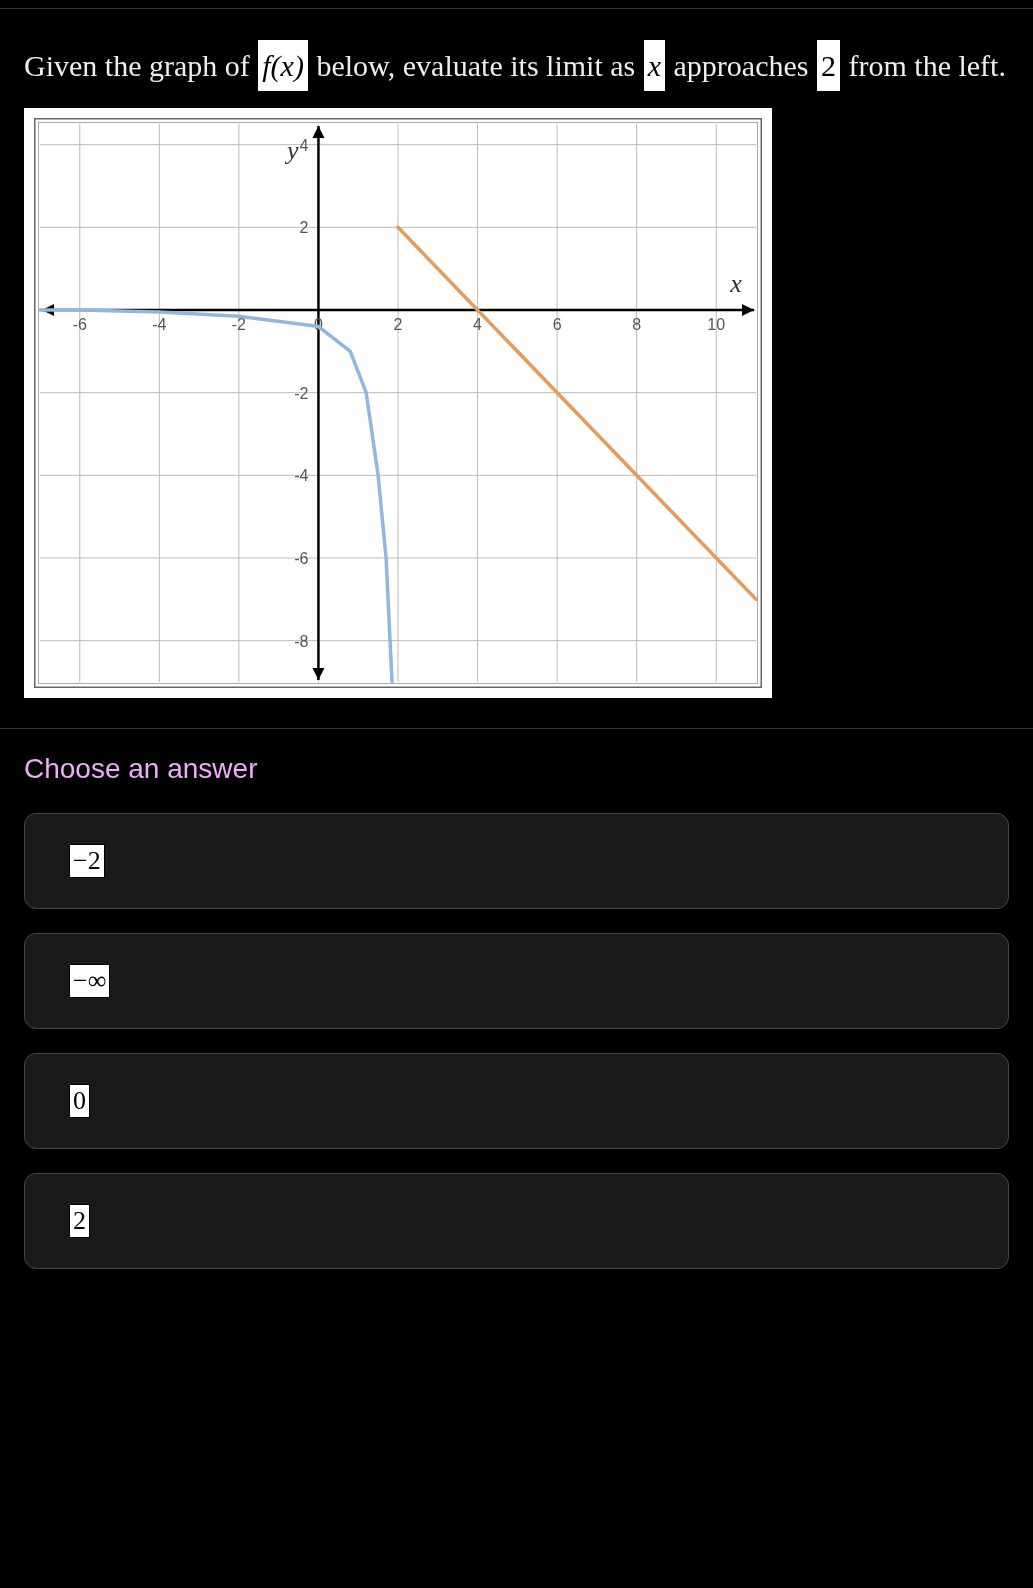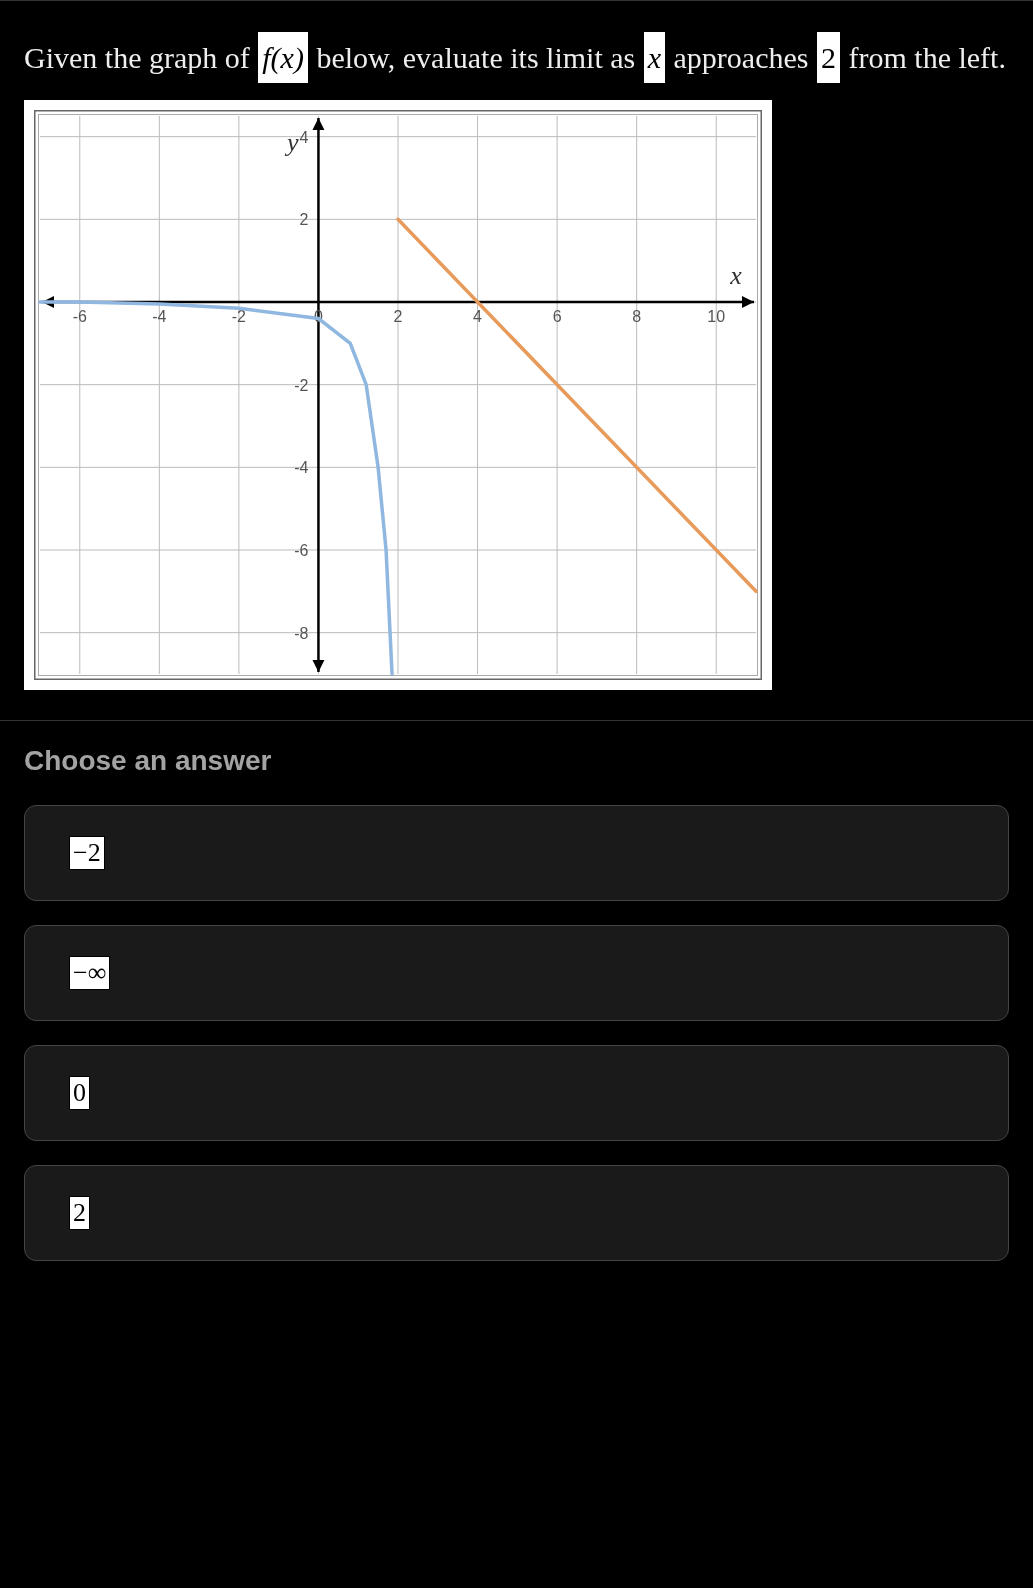--- a/index.html
+++ b/index.html
@@ -6,20 +6,21 @@
   body {
     background: #000;
     color: #fff;
     font-family: Georgia, 'Times New Roman', serif;
     width: 1033px;
     height: 1588px;
     overflow: hidden;
   }
   .container {
     width: 100%;
+    margin-top: 8px;
   }
   .question-section {
     border-top: 1px solid #333;
     border-bottom: 1px solid #333;
     padding: 30px 24px 30px 24px;
   }
   .question-text {
     font-size: 30px;
     line-height: 1.7;
     color: #eee;
@@ -41,22 +42,22 @@
     height: 590px;
     margin-top: 8px;
   }
   .graph-wrap svg { display:block; }
   .answer-section {
     padding: 24px;
   }
   .answer-header {
     font-family: -apple-system, Helvetica, Arial, sans-serif;
     font-size: 28px;
-    font-weight: 700;
-    color: #a3a3a3;
+    font-weight: 400;
+    color: #f0abfc;
     margin-bottom: 28px;
   }
   .answer-option {
     width: 100%;
     background: #1a1a1a;
     border: 1px solid #444;
     border-radius: 12px;
     padding: 30px 44px;
     margin-bottom: 24px;
     font-size: 26px;

